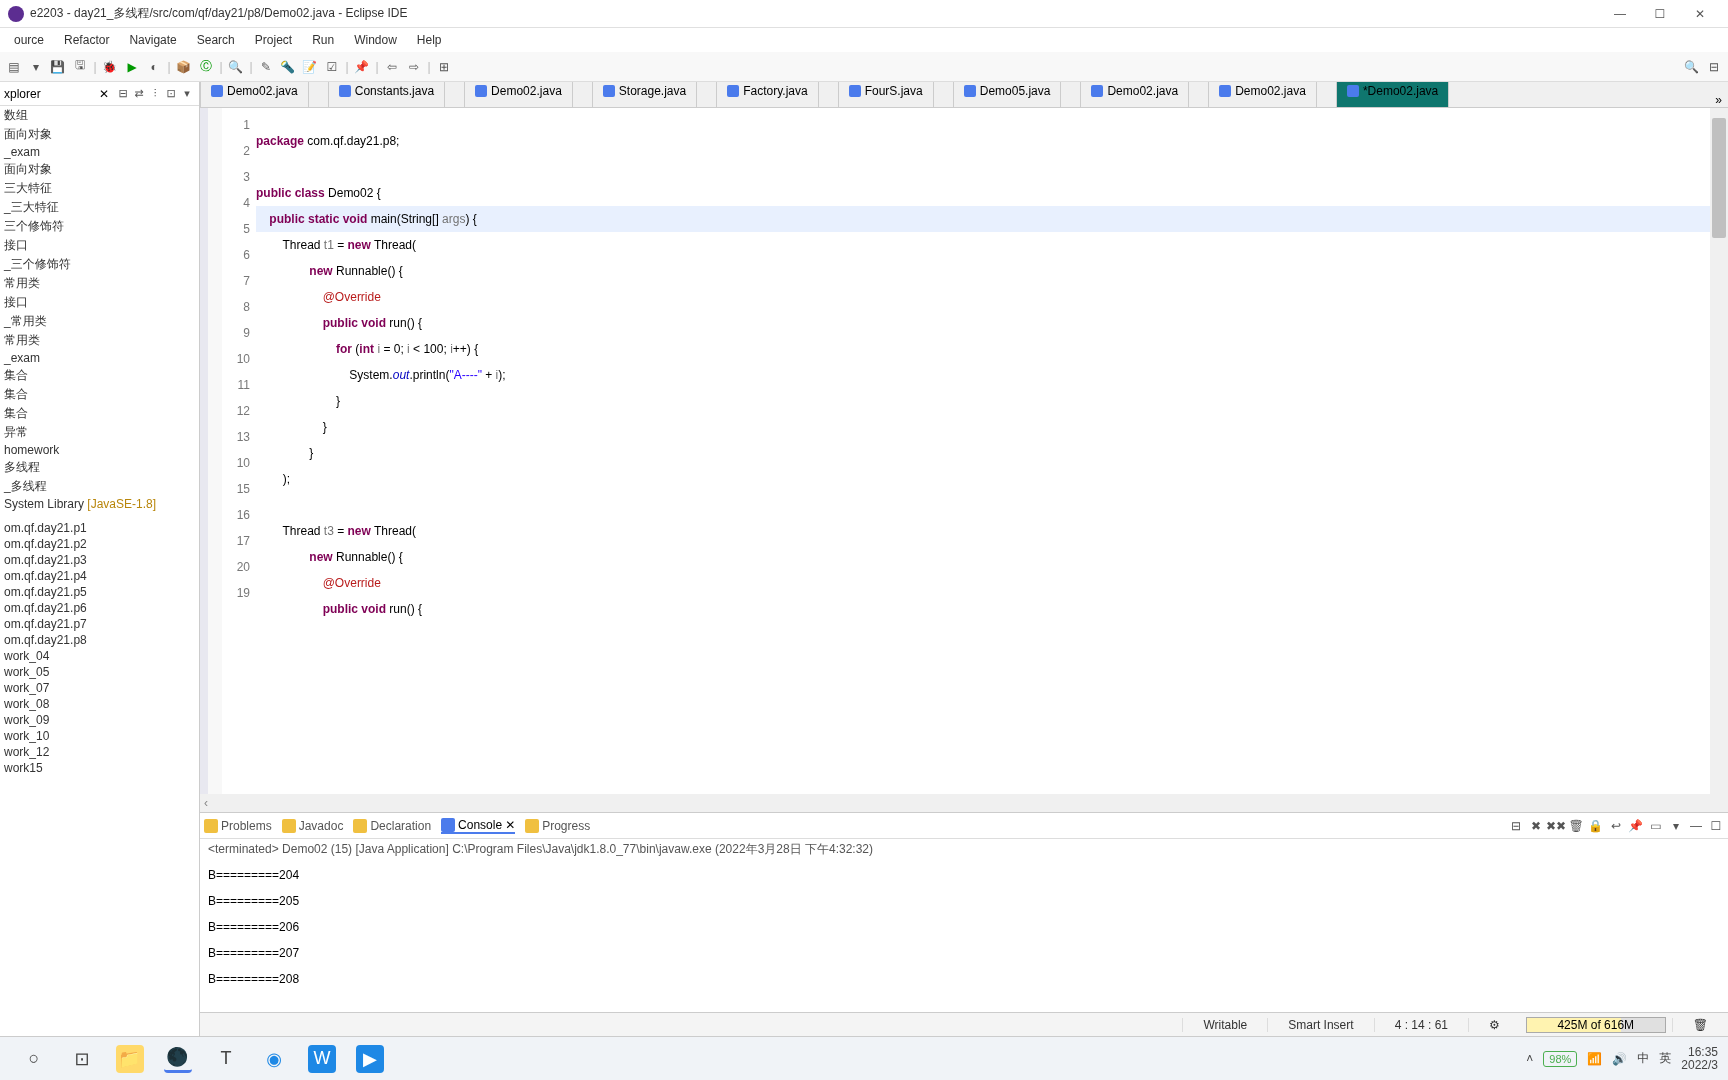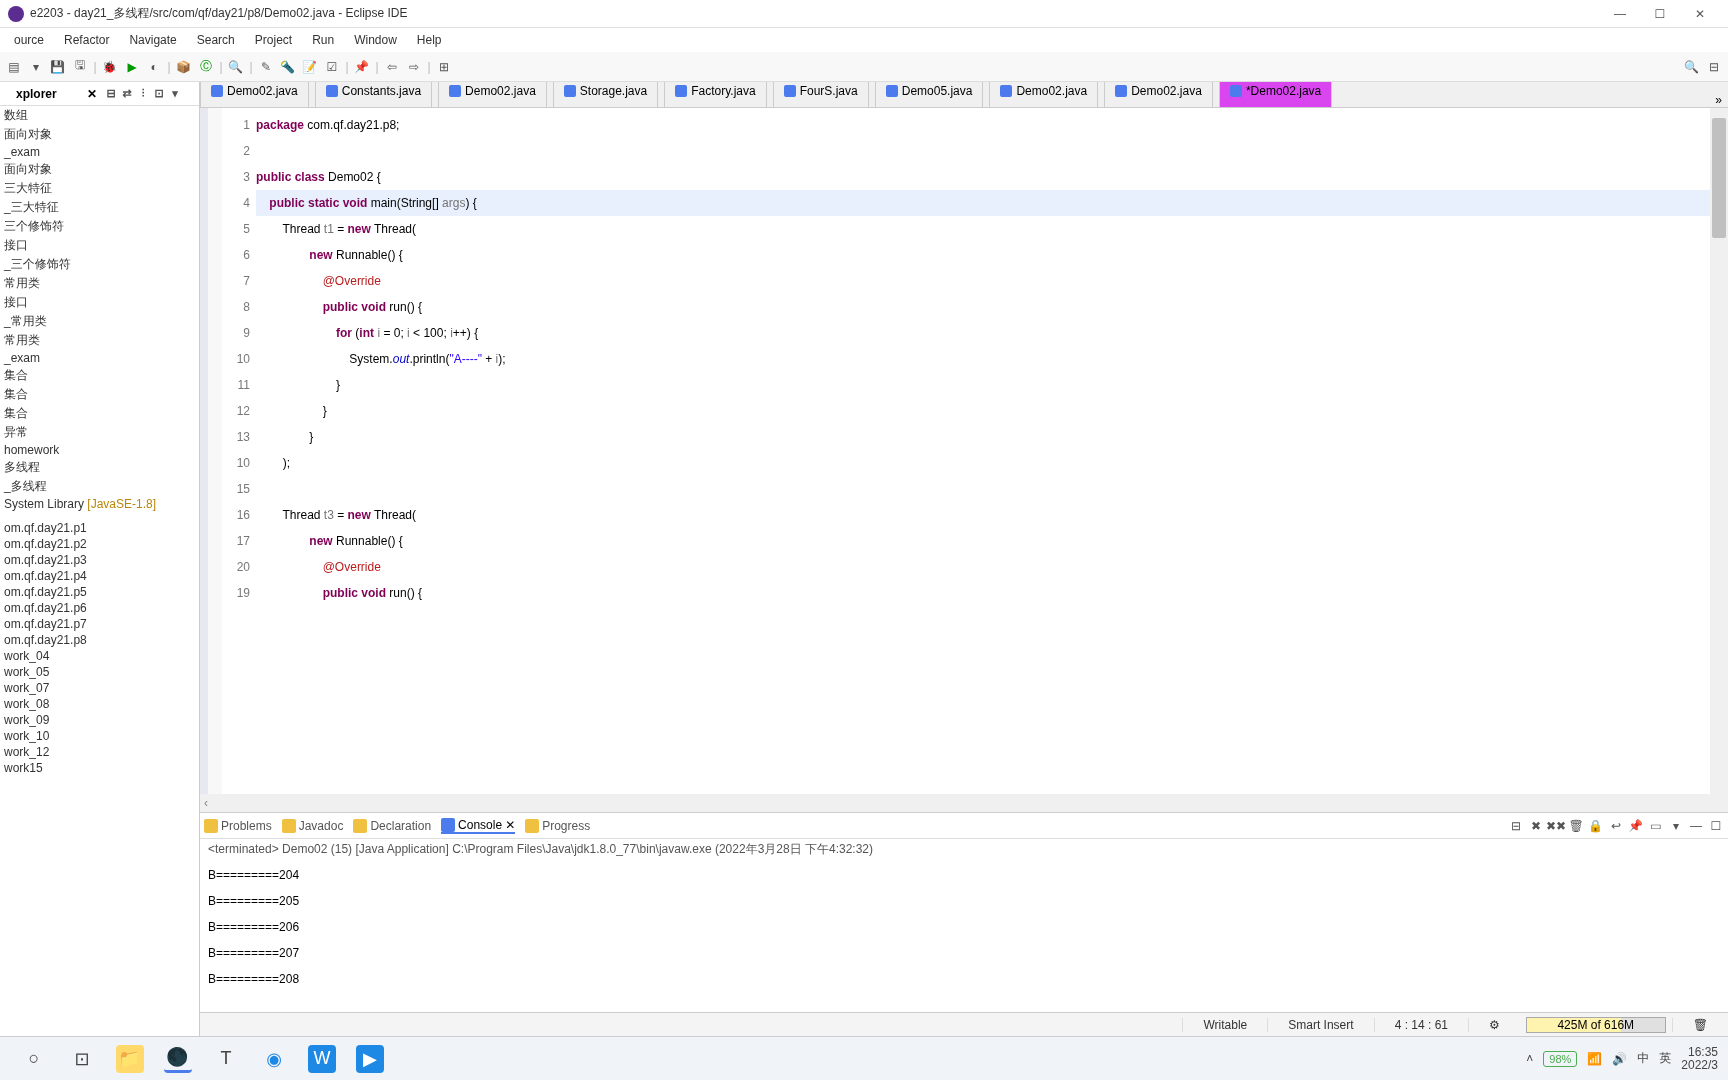--- a/index.html
+++ b/index.html
@@ -15,40 +15,40 @@
 .menubar span{padding:0 10px;color:#333;}
 
 .toolbar{height:30px;display:flex;align-items:center;padding:0 4px;background:#f8f8f8;border-bottom:1px solid #ddd;gap:2px;}
 .tb{width:20px;height:20px;display:flex;align-items:center;justify-content:center;color:#555;}
 .tb.sep{width:6px;color:#bbb;}
 .search-icon{margin-left:auto;}
 
 .main{display:flex;flex:1;min-height:0;}
 
 .explorer{width:200px;border-right:1px solid #ccc;display:flex;flex-direction:column;background:#fff;}
-.exp-head{height:24px;display:flex;align-items:center;padding:0 16px;border-bottom:1px solid #ddd;font-weight:bold;}
+.exp-head{height:24px;display:flex;align-items:center;padding:0 4px;border-bottom:1px solid #ddd;}
 .exp-head .t{flex:1;}
 .exp-head .ic{width:16px;height:16px;display:flex;align-items:center;justify-content:center;color:#555;font-size:11px;}
 .tree{flex:1;overflow:auto;}
 .tree-item{padding:1px 4px;color:#333;white-space:nowrap;}
 .tree-item.jre{color:#333;}
 .tree-item .jse{color:#B8860B;}
 
 .editor{flex:1;display:flex;flex-direction:column;min-width:0;}
 .tabs{height:26px;display:flex;align-items:end;background:#f0f0f0;border-bottom:1px solid #ccc;overflow:hidden;}
-.tab{height:24px;padding:16px 10px;display:flex;align-items:center;gap:4px;border:1px solid #ccc;border-bottom:none;background:#f0f0f0;margin-right:6px;border-radius:4px 4px 0 0;white-space:nowrap;}
-.tab.active{background:#d946ef;}
+.tab{height:24px;padding:16px 10px;display:flex;align-items:center;gap:4px;border:1px solid #ccc;border-bottom:none;background:#f0f0f0;margin-right:19px;border-radius:4px 4px 0 0;white-space:nowrap;}
+.tab.active{background:#0f766e;}
 .tab .ji{width:12px;height:12px;background:#4b7bec;border-radius:2px;display:inline-block;}
 .tabs .more{margin-left:auto;padding:0 6px;}
 
 .code-area{flex:1;display:flex;overflow:hidden;position:relative;background:#fff;}
 .ruler{width:8px;background:#e8e8f0;}
 .gutter{width:34px;text-align:right;color:#787878;font-family:Consolas,monospace;font-size:18px;padding-top:4px;}
 .gutter div{height:26px;line-height:26px;padding-right:6px;}
-.code{flex:1;font-family:Consolas,monospace;font-size:18px;padding-top:4px;white-space:pre;overflow:hidden;}
+.code{flex:1;font-family:Consolas,monospace;font-size:18px;padding-top:20px;white-space:pre;overflow:hidden;}
 .code div{height:26px;line-height:26px;}
 .code .hl{background:#e8f0fe;}
 .kw{color:#7f0055;font-weight:bold;}
 .ann{color:#b91c1c;}
 .str{color:#2a00ff;}
 .fld{color:#0000c0;font-style:italic;}
 .var{color:#737373;}
 .scrollbar-v{width:18px;background:#f0f0f0;position:relative;}
 .sb-thumb{position:absolute;left:2px;right:2px;top:10px;height:120px;background:#c0c0c0;border-radius:2px;}
 .sb-h{height:18px;background:#f0f0f0;display:flex;align-items:center;padding:0 4px;color:#888;}

